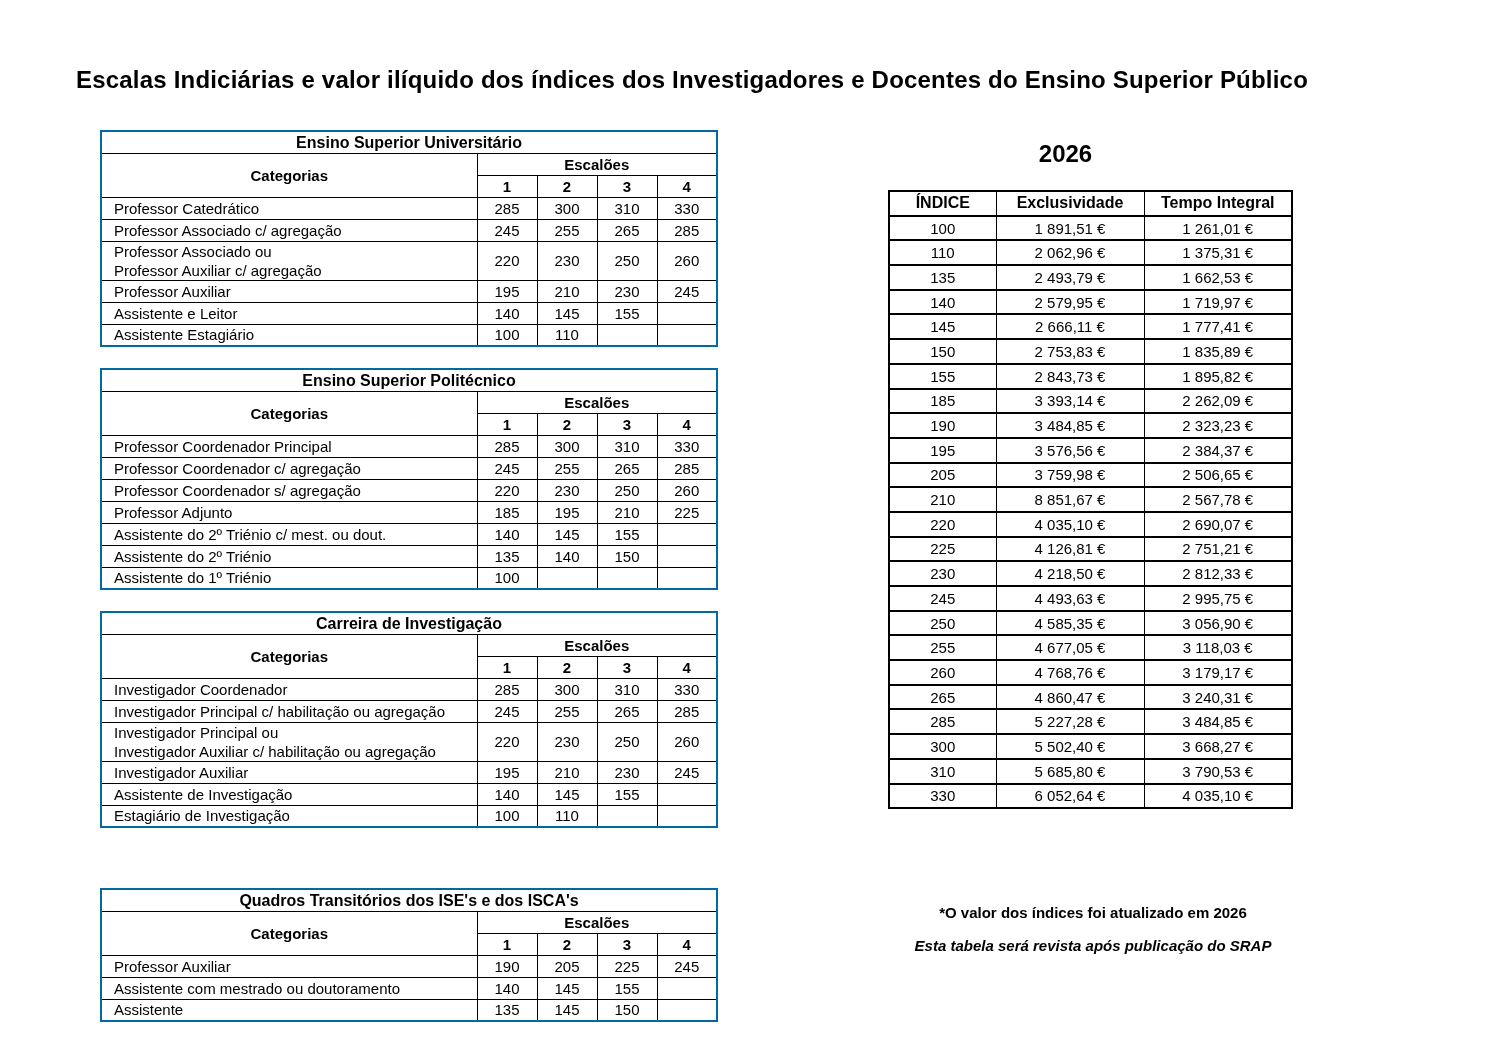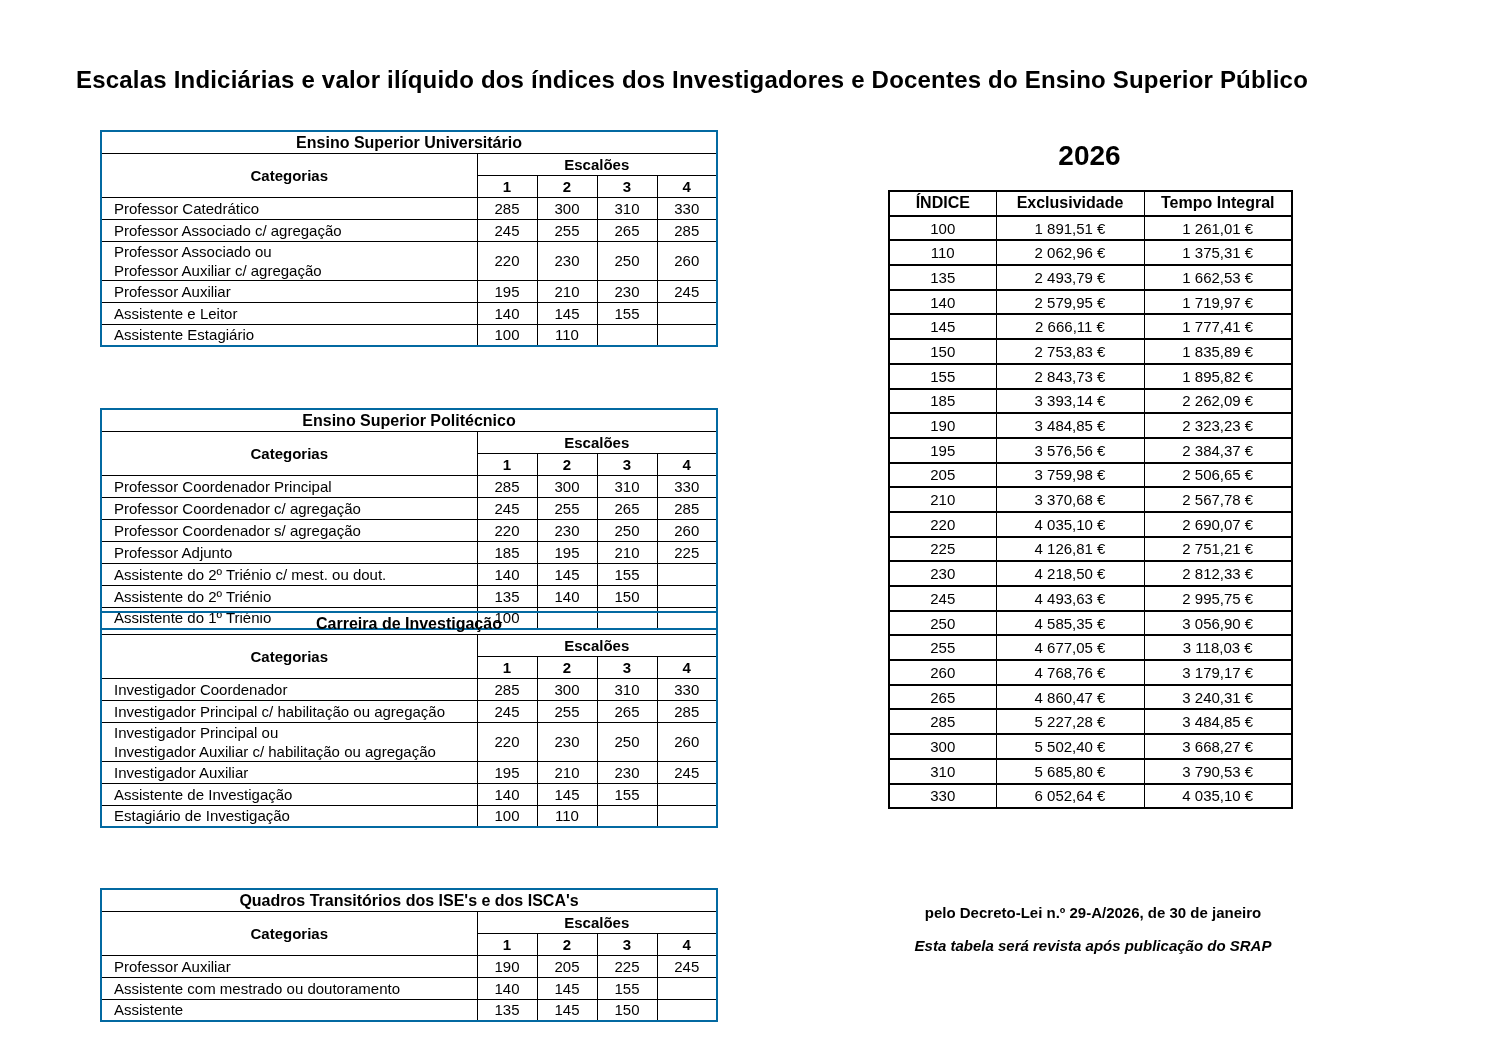--- a/index.html
+++ b/index.html
@@ -49,30 +49,30 @@
   table.scale-table td.t-esch,
   table.scale-table td.t-num {
     font-weight: bold;
     text-align: center;
     font-size: 15px;
   }
   table.scale-table td.t-cat { text-align: left; padding-left: 12px; }
   table.scale-table td.t-val { text-align: center; }
 
   #scale-table-0 { top: 130px; }
-  #scale-table-1 { top: 368px; margin-top: 40px; }
+  #scale-table-1 { top: 368px; }
   #scale-table-2 { top: 611px; }
   #scale-table-3 { top: 888px; }
 
   
   .year-heading {
     position: absolute;
-    left: 888px; top: 140px; width: 403px;
+    left: 864px; top: 140px; width: 403px;
     text-align: center;
-    font-size: 28px;
+    font-size: 24px;
     font-weight: bold;
   }
   table.index-table {
     position: absolute;
     left: 888px; top: 190px;
     width: 403px;
     border-collapse: collapse;
     table-layout: fixed;
     border: 2px solid #000;
   }
@@ -426,21 +426,21 @@
         <td class="i-val">3 576,56 €</td>
         <td class="i-val">2 384,37 €</td>
       </tr>
       <tr>
         <td class="i-idx">205</td>
         <td class="i-val">3 759,98 €</td>
         <td class="i-val">2 506,65 €</td>
       </tr>
       <tr>
         <td class="i-idx">210</td>
-        <td class="i-val">3 370,68 €</td>
+        <td class="i-val">8 851,67 €</td>
         <td class="i-val">2 567,78 €</td>
       </tr>
       <tr>
         <td class="i-idx">220</td>
         <td class="i-val">4 035,10 €</td>
         <td class="i-val">2 690,07 €</td>
       </tr>
       <tr>
         <td class="i-idx">225</td>
         <td class="i-val">4 126,81 €</td>
@@ -493,15 +493,15 @@
       </tr>
       <tr>
         <td class="i-idx">330</td>
         <td class="i-val">6 052,64 €</td>
         <td class="i-val">4 035,10 €</td>
       </tr>
     </tbody>
 </table>
 
 <div class="footnotes">
-  <span class="fn-line">pelo Decreto-Lei n.º 29-A/2026, de 30 de janeiro</span>
+  <span class="fn-line">*O valor dos índices foi atualizado em 2026</span>
   <span class="fn-line fn-gap">Esta tabela será revista após publicação do SRAP</span>
 </div>
 
 </body></html>

